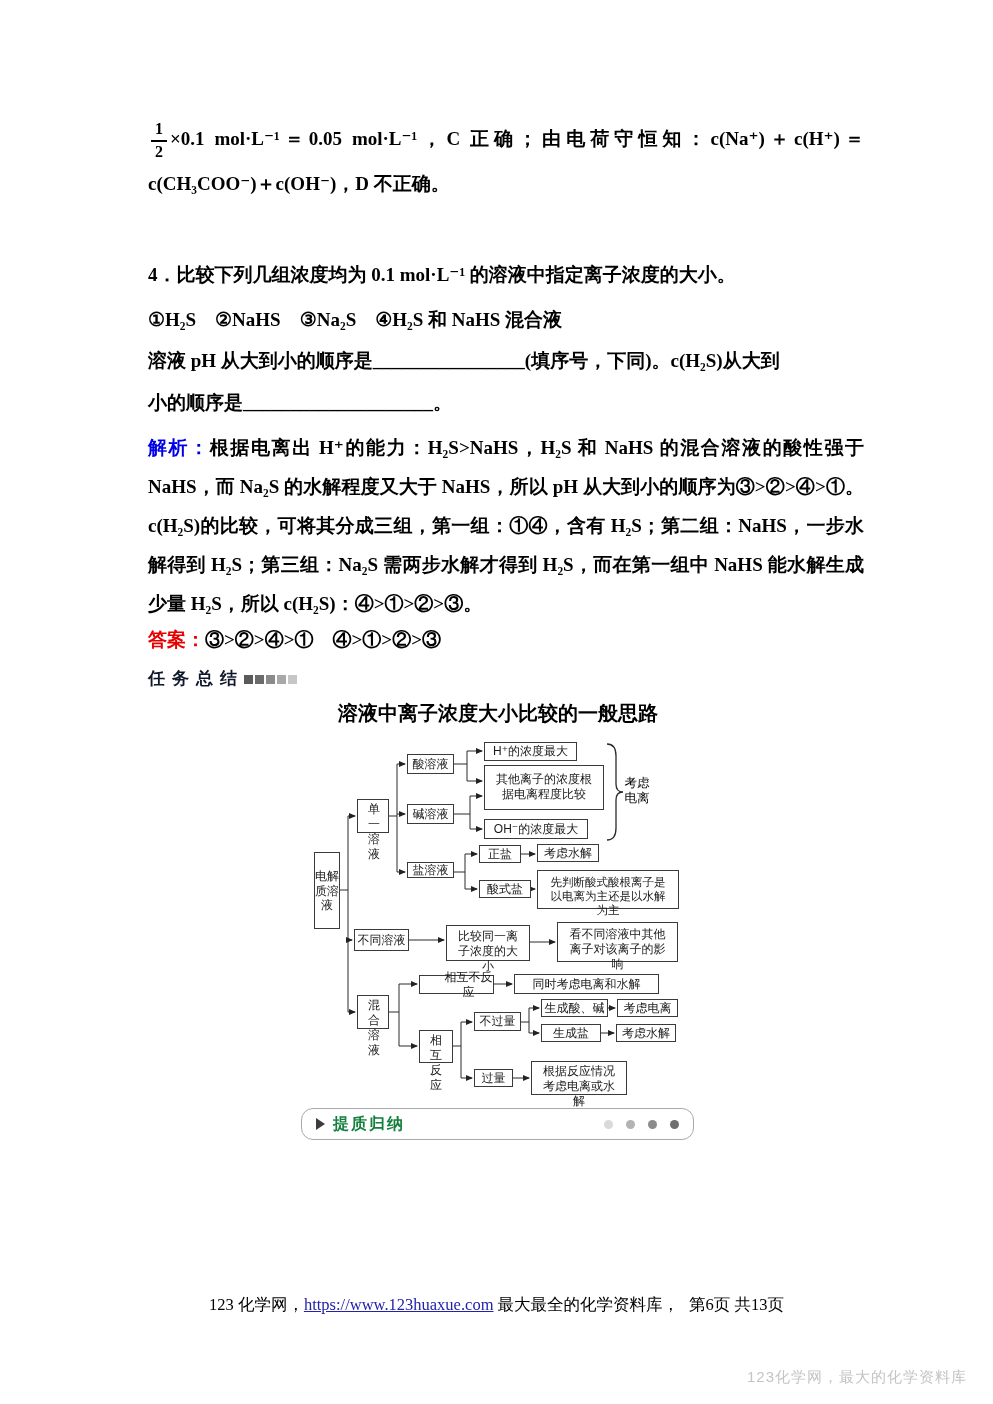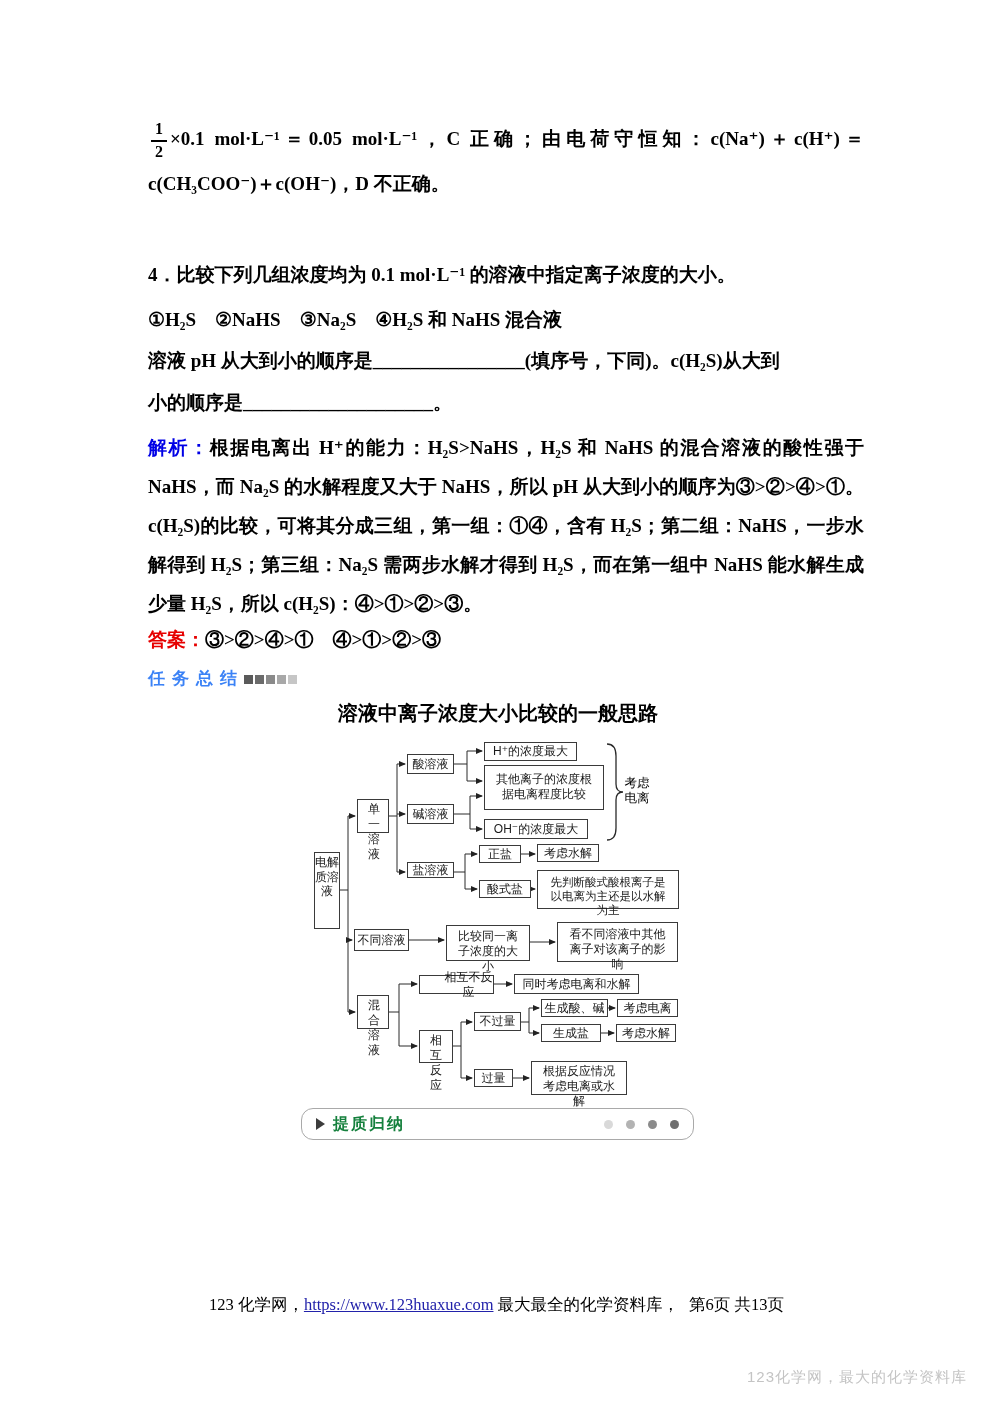--- a/index.html
+++ b/index.html
@@ -21,35 +21,35 @@
   .lbl-analysis { color:#0000e6; }
   .lbl-answer { color:#e60000; }
 
   .frac { display:inline-flex; flex-direction:column; vertical-align:middle; text-align:center;
           font-size:16px; line-height:1.15; margin:0 3px; font-weight:bold; }
   .frac .fnum { border-bottom:2px solid #000; padding:0 4px 1px; }
   .frac .fden { padding-top:1px; }
 
   
   .task { left:148px; top:667px; font-family:"Liberation Sans","DejaVu Sans",sans-serif;
-          font-size:17px; font-weight:bold; color:#3b82f6; letter-spacing:7px; }
+          font-size:17px; font-weight:bold; color:#0f172a; letter-spacing:7px; }
   .sq { display:inline-block; width:9px; height:9px; margin-right:2px; letter-spacing:0; }
   .sq1{background:#5a5a5a;} .sq2{background:#6b6b6b;} .sq3{background:#8a8a8a;}
   .sq4{background:#a8a8a8;} .sq5{background:#c6c6c6;}
 
   
   .flow-title { left:140px; top:700px; width:716px; text-align:center;
                 font-family:"Liberation Sans","DejaVu Sans",sans-serif; font-size:20px; font-weight:bold; }
   .flowchart { left:300px; top:736px; width:385px; height:372px; }
   .flowchart svg { position:absolute; left:0; top:0; }
   .fbox { position:absolute; border:1px solid #3a3a3a; background:#fff; color:#1a1a1a;
           font-family:"Liberation Sans","DejaVu Sans",sans-serif; font-size:12px; line-height:15px;
           display:flex; align-items:center; justify-content:center; text-align:center; z-index:2; }
   .fbox.small-font { font-size:11.5px; line-height:14px; }
-  .fbox.vert { line-height:14.6px; padding:2px 0; word-break:break-all; display:block; }
+  .fbox.vert { line-height:14.6px; padding:16px 0; word-break:break-all; display:block; }
   .fbox.wrap2 { word-break:break-all; display:block; padding:2px 10px; }
   .flabel { position:absolute; font-family:"Liberation Sans","DejaVu Sans",sans-serif;
             font-size:12.5px; line-height:15px; text-align:center; z-index:2; word-break:break-all; }
 
   
   .panel-bar { left:301px; top:1108px; width:393px; height:32px; border:1.5px solid #a9a9a9;
                border-radius:12px; background:#fff; display:flex; align-items:center; padding:0 14px; }
   .panel-tri { width:0; height:0; border-left:9px solid #3c3c3c; border-top:6px solid transparent;
                border-bottom:6px solid transparent; margin-right:8px; }
   .panel-label { font-family:"Liberation Sans","DejaVu Sans",sans-serif; font-size:16px;
@@ -154,21 +154,21 @@
   <div class="fbox" style="left:179px; top:109px; width:42px; height:18px;">正盐</div>
   <div class="fbox" style="left:237px; top:108px; width:62px; height:18px;">考虑水解</div>
   <div class="fbox" style="left:179px; top:144px; width:52px; height:18px;">酸式盐</div>
   <div class="fbox wrap2 small-font" style="left:237px; top:134px; width:142px; height:39px; padding-top:4px;">先判断酸式酸根离子是以电离为主还是以水解为主</div>
   <div class="flabel" style="left:322px; top:40px; width:30px;">考虑电离</div>
   <div class="fbox" style="left:54px; top:193px; width:55px; height:22px;">不同溶液</div>
   <div class="fbox wrap2" style="left:146px; top:189px; width:84px; height:36px; padding-top:3px;">比较同一离子浓度的大小</div>
   <div class="fbox wrap2" style="left:257px; top:186px; width:121px; height:40px; padding-top:4px;">看不同溶液中其他离子对该离子的影响</div>
   <div class="fbox wrap2" style="left:57px; top:259px; width:32px; height:34px;">混合溶液</div>
   <div class="fbox" style="left:119px; top:239px; width:75px; height:19px;padding-left:24px;">相互不反应</div>
-  <div class="fbox" style="left:214px; top:238px; width:125px; height:20px;">同时考虑电离和水解</div>
+  <div class="fbox" style="left:214px; top:238px; width:145px; height:20px;">同时考虑电离和水解</div>
   <div class="fbox wrap2" style="left:119px; top:294px; width:34px; height:33px;">相互反应</div>
   <div class="fbox" style="left:174px; top:276px; width:47px; height:19px;">不过量</div>
   <div class="fbox" style="left:241px; top:263px; width:67px; height:18px;">生成酸、碱</div>
   <div class="fbox" style="left:317px; top:263px; width:61px; height:18px;">考虑电离</div>
   <div class="fbox" style="left:241px; top:288px; width:60px; height:18px;">生成盐</div>
   <div class="fbox" style="left:316px; top:288px; width:60px; height:18px;">考虑水解</div>
   <div class="fbox" style="left:174px; top:333px; width:39px; height:18px;">过量</div>
   <div class="fbox wrap2" style="left:231px; top:325px; width:96px; height:34px; padding-top:2px;">根据反应情况考虑电离或水解</div>
 </div>
 

